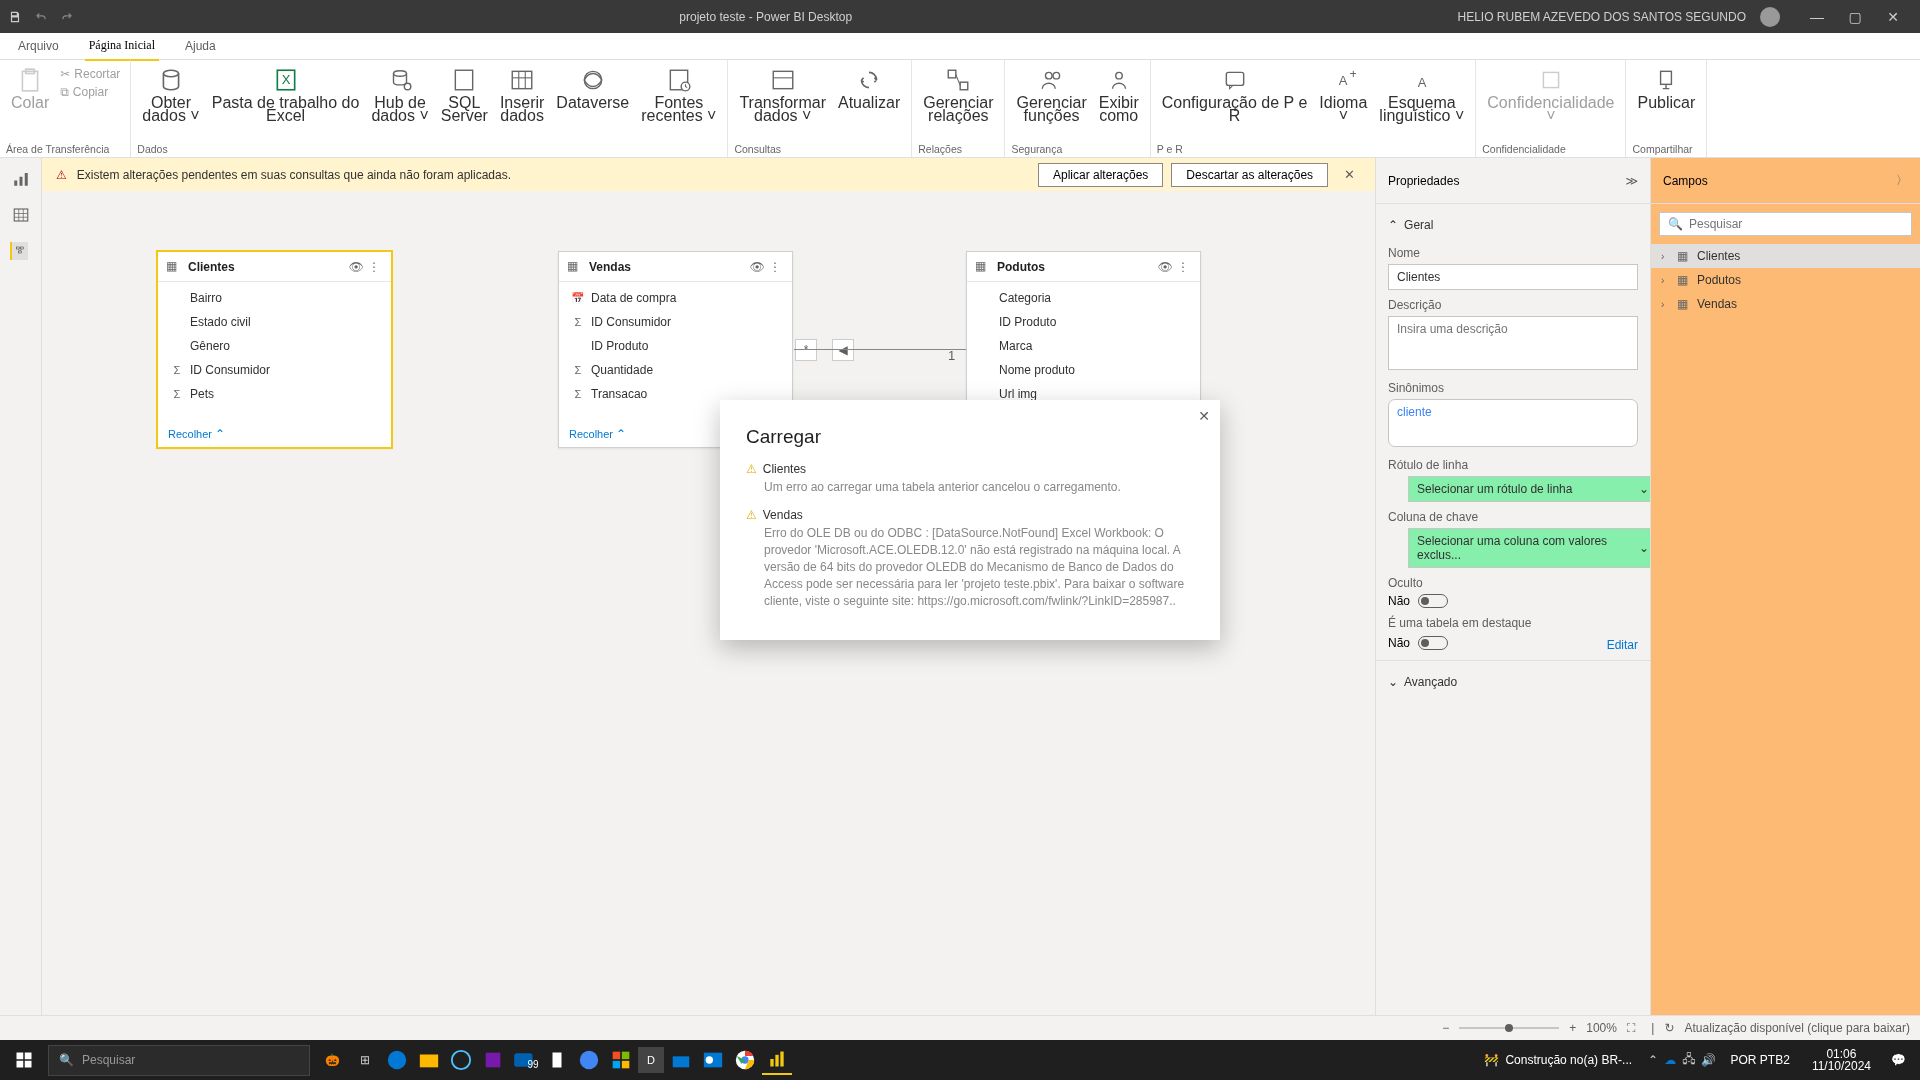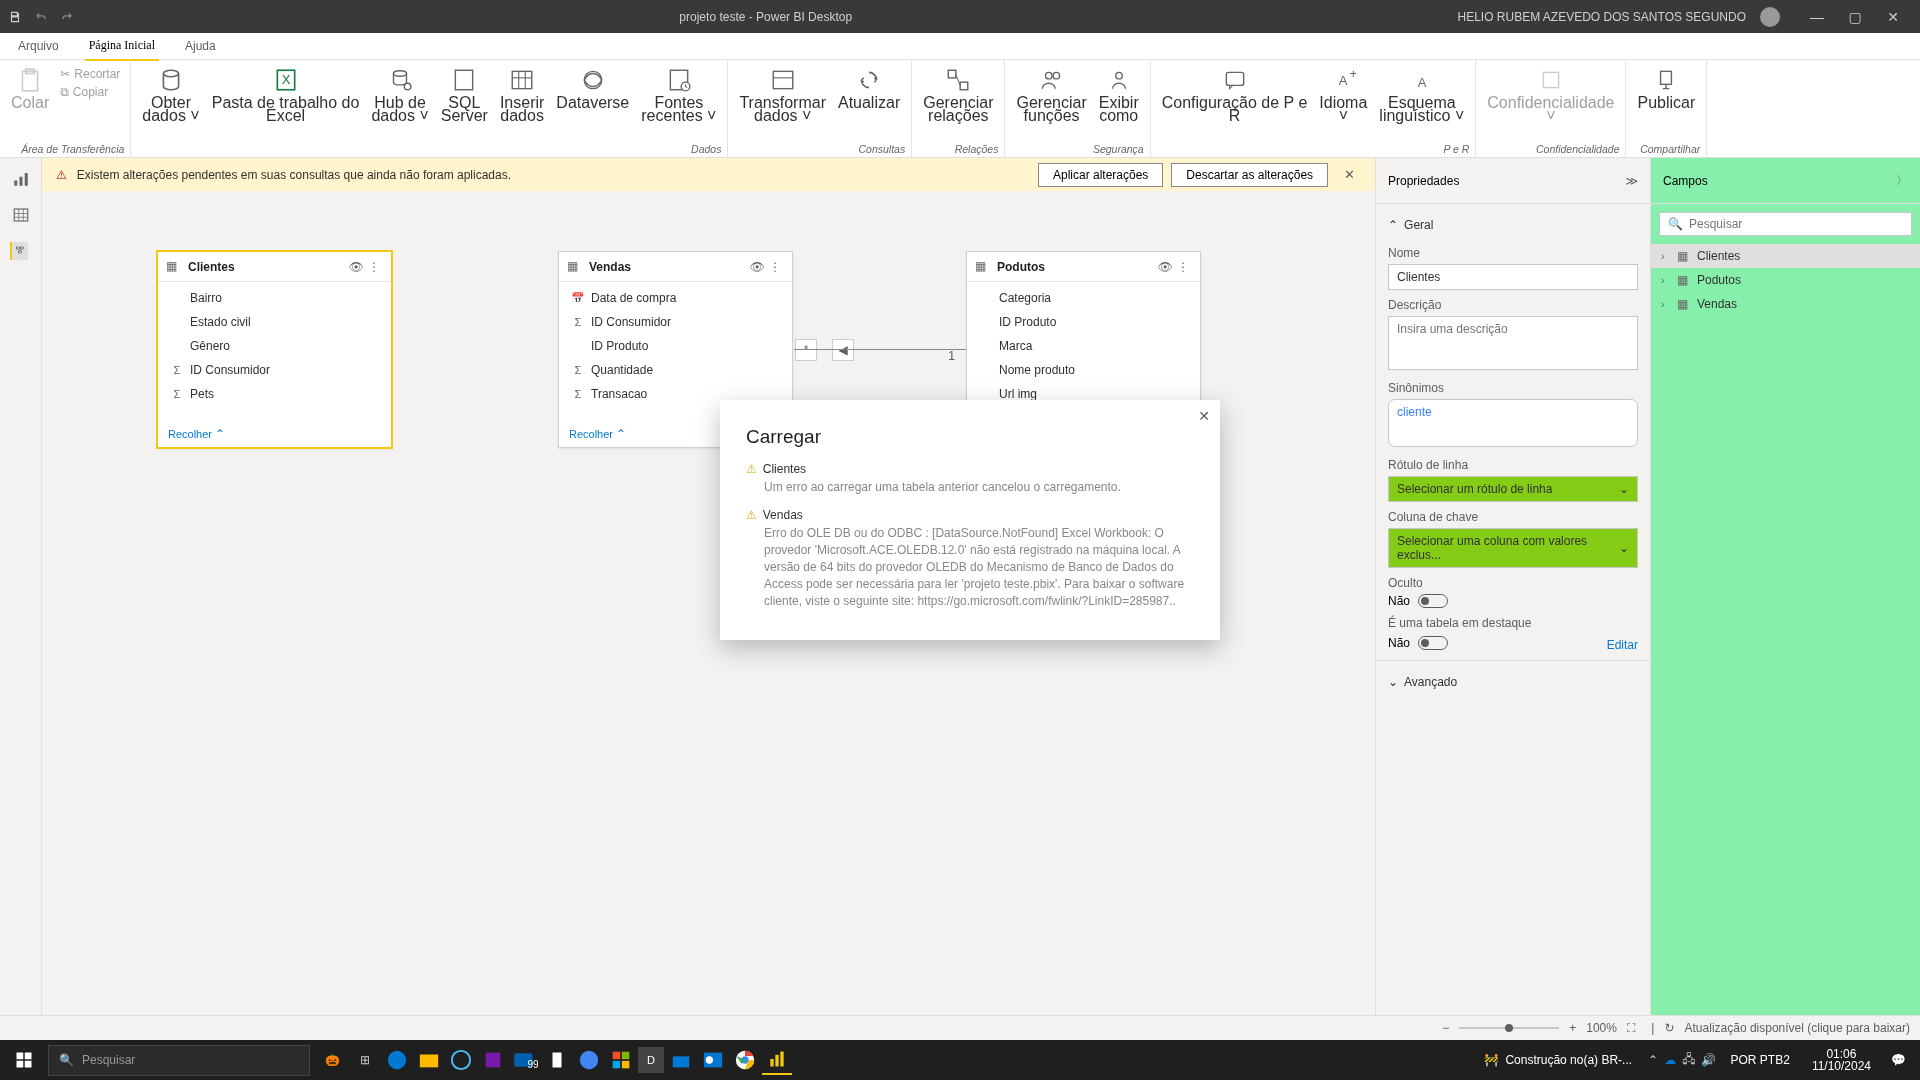--- a/index.html
+++ b/index.html
@@ -15,21 +15,21 @@
 .menubar .tab{padding:6px 4px;color:#605e5c;cursor:pointer;}
 .menubar .tab.active{color:#000;border-bottom:2px solid #f2c811;font-family:Liberation Serif, serif;}
 .ribbon{height:98px;background:#fff;border-bottom:1px solid #e1dfdd;display:flex;}
 .rgroup{display:flex;flex-direction:column;justify-content:space-between;padding:4px 6px 0;border-right:1px solid #e6e6e6;}
 .rgroup .buttons{display:flex;gap:2px;flex:1;}
 .rbtn{display:flex;flex-direction:column;align-items:center;justify-content:flex-start;padding:2px 5px;min-width:34px;color:#323130;cursor:pointer;text-align:center;}
 .rbtn.disabled{color:#a19f9d;}
 .rbtn .ic{width:28px;height:28px;margin-bottom:2px;display:flex;align-items:center;justify-content:center;}
 .rbtn .ic svg{width:26px;height:26px;}
 .rbtn .lbl{font-size:16px;line-height:13px;white-space:pre-line;}
-.rgroup .gname{font-size:10.5px;color:#666;text-align:right;padding:2px 0;font-style:italic;}
+.rgroup .gname{font-size:10.5px;color:#666;text-align:left;padding:2px 0;}
 .smallbtns{display:flex;flex-direction:column;gap:2px;padding-top:2px;}
 .smallbtn{display:flex;align-items:center;gap:4px;padding:1px 4px;color:#a19f9d;font-size:11px;}
 .content{display:flex;height:calc(100% - 158px - 57px);}
 .leftrail{width:42px;background:#f3f2f1;border-right:1px solid #e1dfdd;display:flex;flex-direction:column;align-items:center;padding-top:12px;gap:18px;}
 .leftrail .railicon{width:18px;height:18px;color:#666;}
 .leftrail .railicon.active{position:relative;}
 .canvas-wrap{flex:1;position:relative;background:#f3f2f1;overflow:hidden;}
 .yellowbar{position:absolute;top:0;left:0;right:0;height:33px;background:#fff4ce;display:flex;align-items:center;padding:0 14px;color:#323130;font-size:12px;}
 .yellowbar .warnicon{color:#a80000;margin-right:10px;}
 .yellowbar .spacer{flex:1;}
@@ -49,26 +49,26 @@
 .table-foot a{color:#0078d4;font-size:11px;cursor:pointer;display:flex;align-items:center;gap:3px;margin-top:13px;}
 .relation-box{position:absolute;background:#fff;border:1px solid #ccc;width:22px;height:22px;font-size:12px;color:#605e5c;display:flex;align-items:center;justify-content:center;}
 .propspane{width:275px;background:#f3f2f1;border-left:1px solid #e1dfdd;display:flex;flex-direction:column;}
 .pane-header{height:46px;display:flex;align-items:center;padding:0 12px;font-size:15px;font-weight:400;border-bottom:1px solid #e1dfdd;}
 .pane-header .collapse{margin-left:auto;color:#605e5c;}
 .prop-section{padding:8px 12px;}
 .section-title{display:flex;align-items:center;gap:6px;color:#323130;padding:6px 0;cursor:pointer;}
 .prop-label{font-size:12px;color:#605e5c;margin-top:8px;margin-bottom:4px;}
 .prop-input{width:100%;border:1px solid #c8c6c4;background:#fff;padding:5px 8px;font-size:12px;color:#323130;}
 .prop-textarea{width:100%;height:54px;border:1px solid #c8c6c4;background:#fff;padding:5px 8px;font-size:12px;color:#999;resize:none;}
-.prop-select{width:100%;border:1px solid #c8c6c4;background:#84cc16;padding:5px 8px;font-size:12px;color:#323130;display:flex;justify-content:space-between;align-items:center;}
+.prop-select{width:100%;border:1px solid #c8c6c4;background:#86efac;padding:5px 8px;font-size:12px;color:#323130;display:flex;justify-content:space-between;align-items:center;margin-left:20px;}
 .toggle-row{display:flex;align-items:center;gap:8px;margin-top:4px;}
 .toggle{width:30px;height:14px;border:1px solid #605e5c;border-radius:8px;position:relative;}
 .toggle::after{content:"";position:absolute;width:8px;height:8px;left:2px;top:2px;background:#605e5c;border-radius:50%;}
 .editlink{color:#0078d4;cursor:pointer;font-size:12px;float:right;margin-top:4px;}
-.fieldspane{width:270px;background:#86efac;border-left:1px solid #e1dfdd;}
+.fieldspane{width:270px;background:#fdba74;border-left:1px solid #e1dfdd;}
 .fieldspane .pane-header{height:46px;}
 .searchbox{margin:8px;border:1px solid #c8c6c4;background:#fff;display:flex;align-items:center;padding:4px 8px;gap:6px;}
 .searchbox input{border:none;outline:none;flex:1;font-size:12px;}
 .fieldlist{padding:0;}
 .fieldlist .flrow{display:flex;align-items:center;padding:5px 10px;gap:6px;color:#323130;cursor:pointer;}
 .fieldlist .flrow.active{background:#e1dfdd;}
 .flrow .chev{width:10px;color:#605e5c;font-size:10px;}
 .flrow .tic{width:14px;color:#666;}
 .tabstrip{position:absolute;bottom:32px;left:42px;right:546px;height:28px;background:#f3f2f1;border-top:1px solid #e1dfdd;display:flex;align-items:center;}
 .tabstrip .nav{width:20px;text-align:center;color:#a19f9d;}

